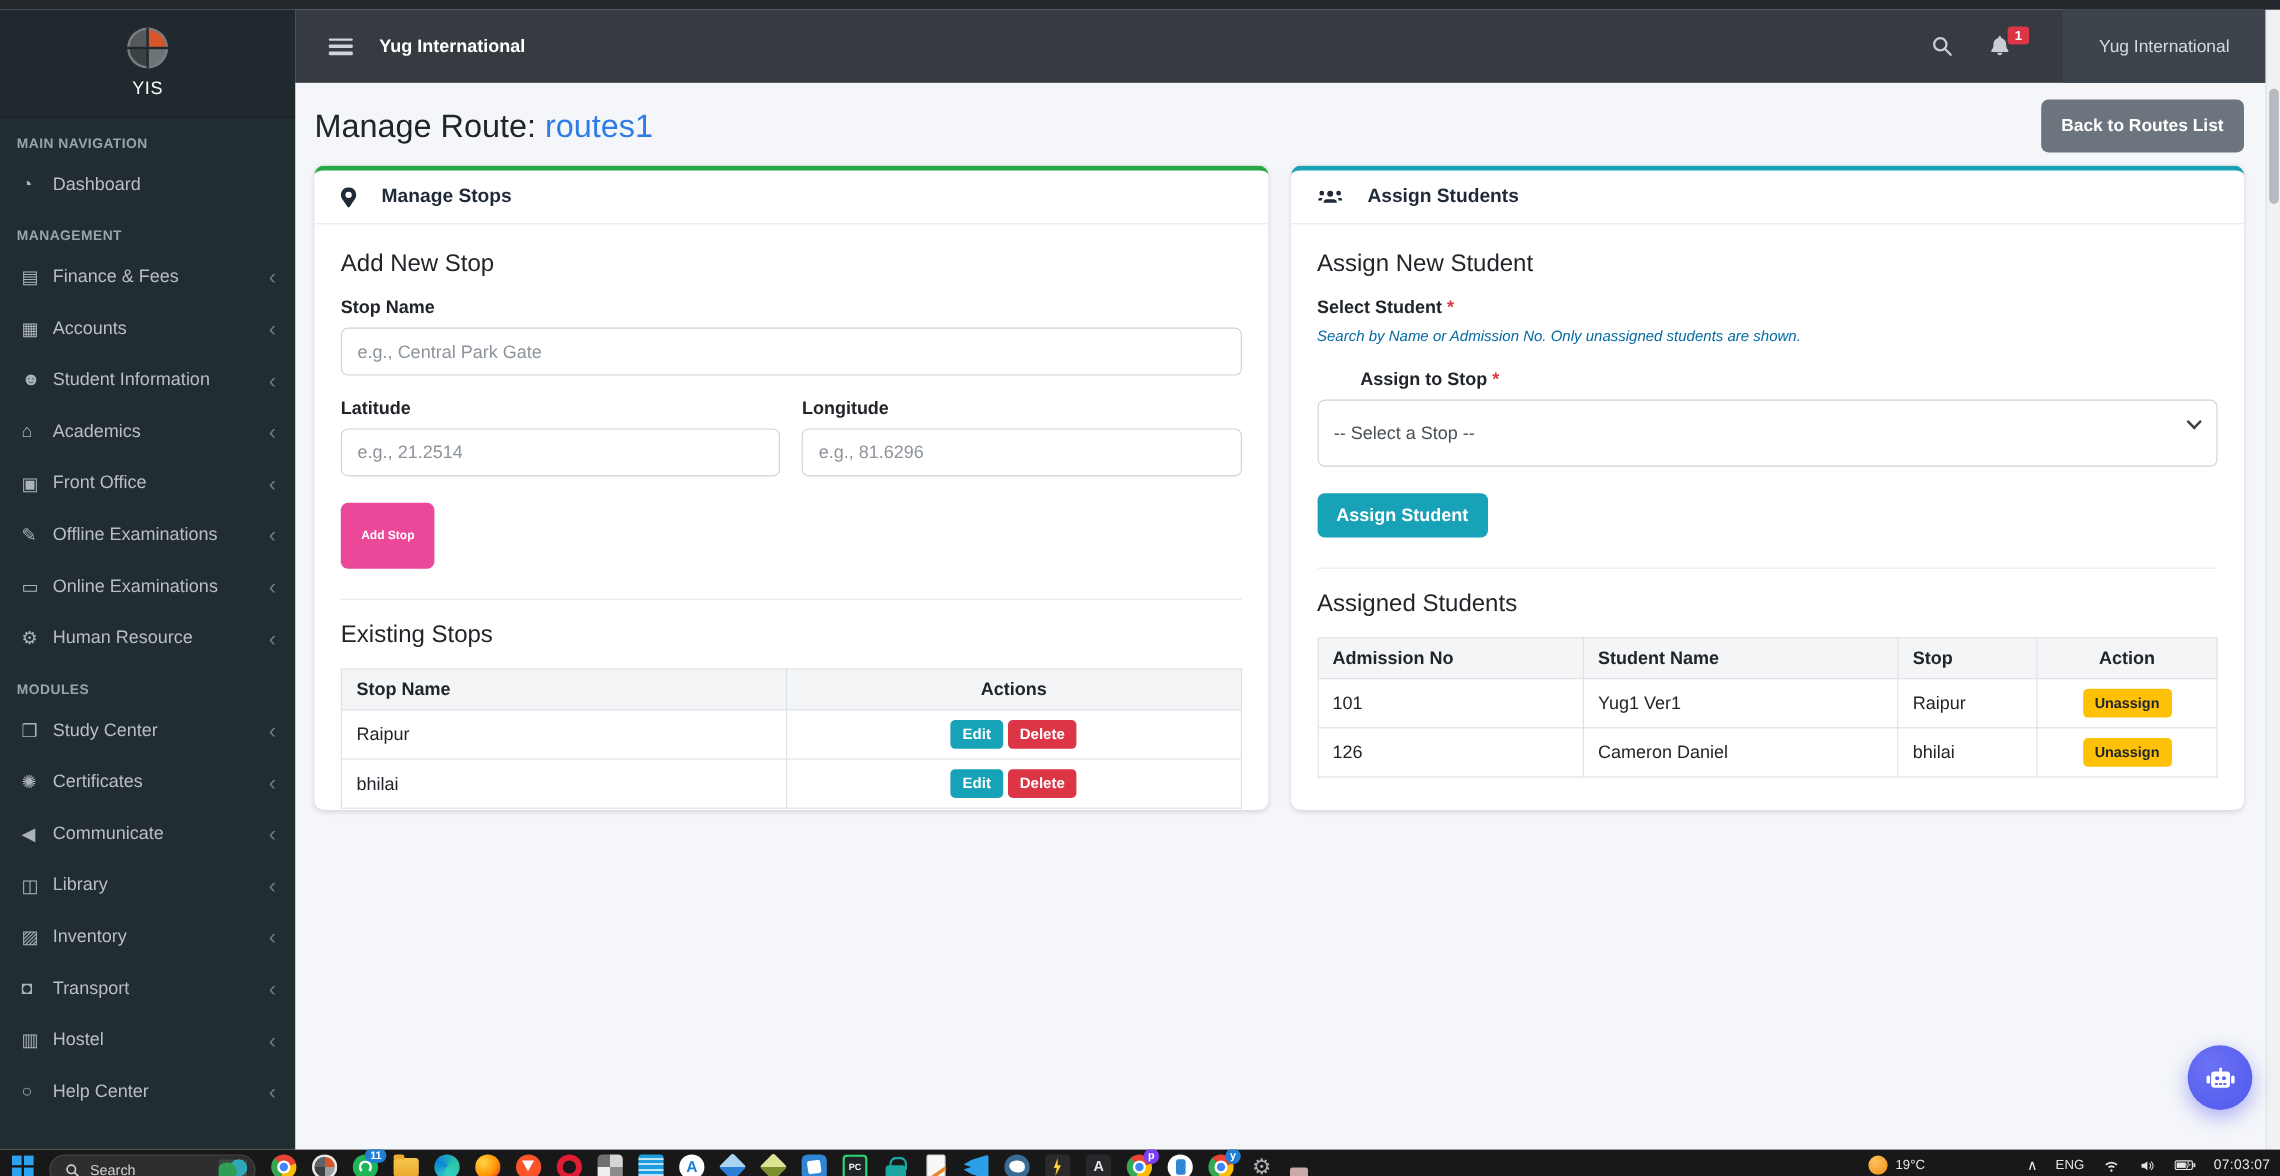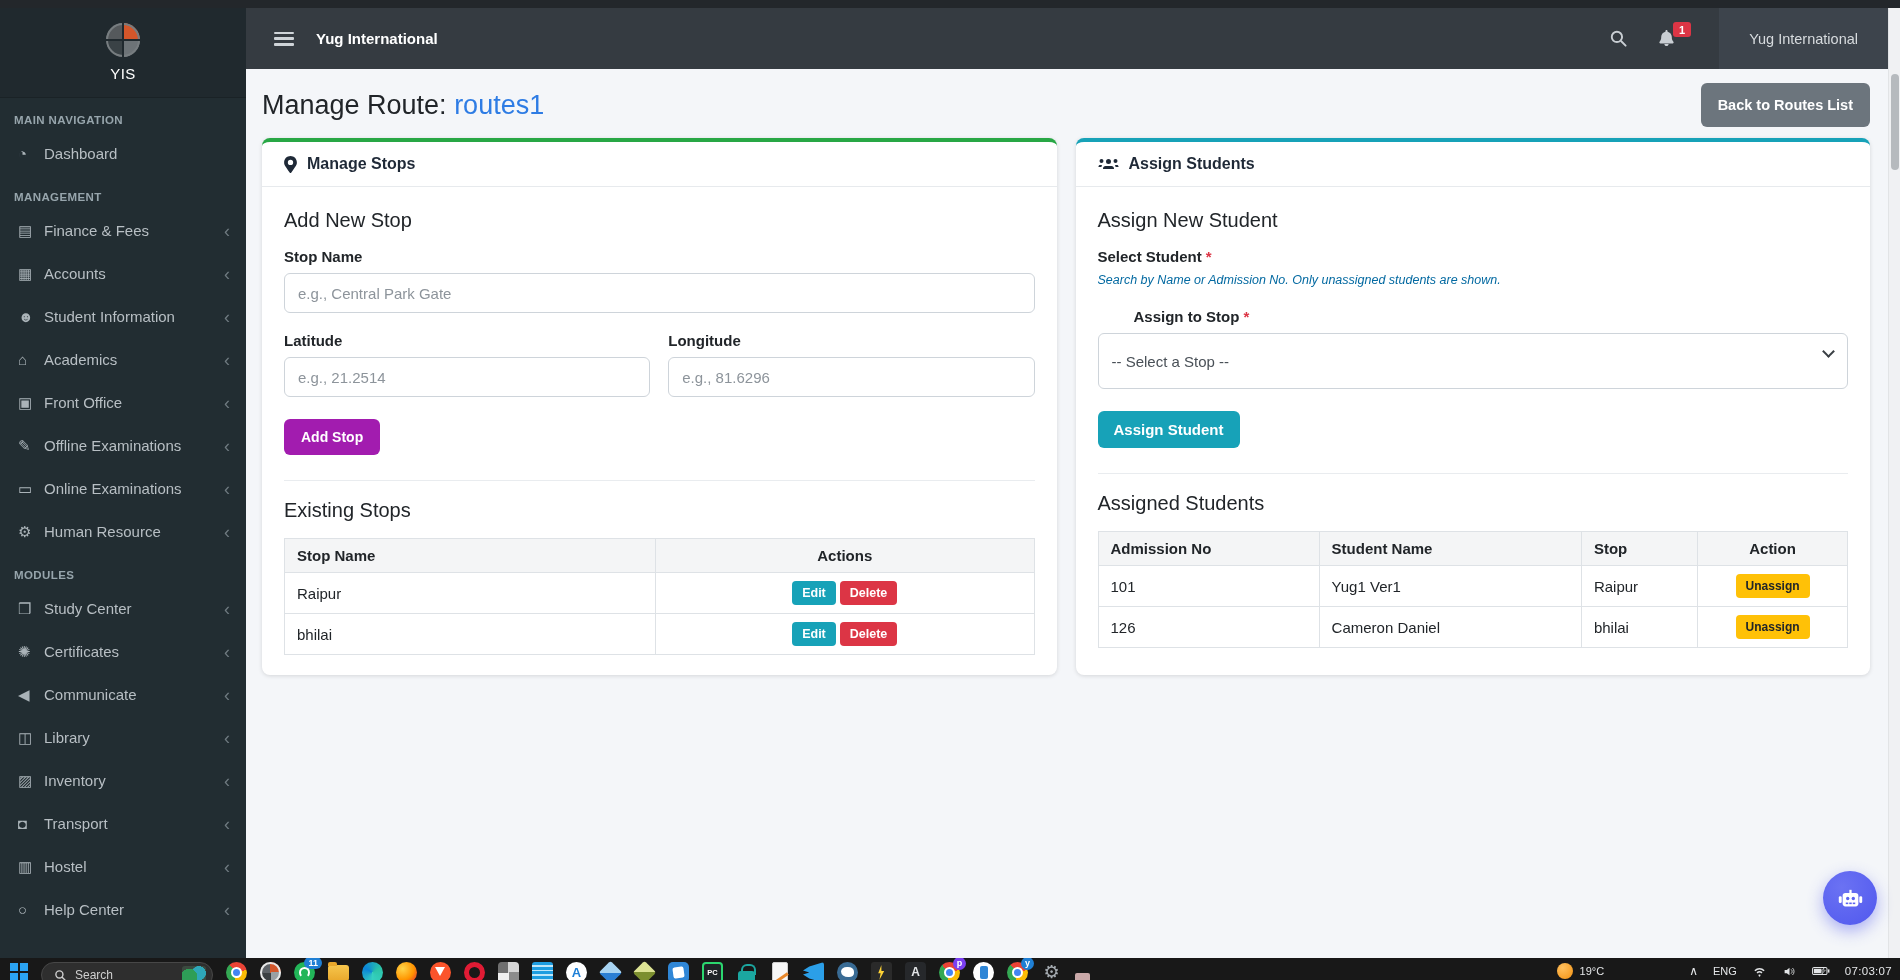--- a/index.html
+++ b/index.html
@@ -46,34 +46,34 @@
   .page-head { display:flex; align-items:center; justify-content:space-between; padding:14px 18px 0 16px; }
   .page-title { font-size:27px; font-weight:500; color:#212529; }
   .page-title .route-link { color:#2e7ce4; cursor:pointer; }
   .btn { border:none; border-radius:6px; font-family:inherit; cursor:pointer; font-weight:700; color:#fff; }
   .btn-back { background:#6c757d; font-size:14.5px; padding:14px 17px; }
 
   .cards { display:flex; gap:19px; padding:11px 18px 0 16px; }
   .card { flex:1; background:#ffffff; border-radius:8px; box-shadow:0 1px 4px rgba(0,0,0,.13); height:537px; }
   .card.green { border-top:4px solid #28a745; }
   .card.teal  { border-top:4px solid #17a2b8; }
-  .card-header { display:flex; align-items:center; gap:10px; padding:13px 22px; font-size:16px; font-weight:700; color:#1f2937; border-bottom:1px solid #e7eaed; }
+  .card-header { display:flex; align-items:center; gap:21px; padding:13px 22px; font-size:16px; font-weight:700; color:#1f2937; border-bottom:1px solid #e7eaed; }
   .card-body { padding:20px 22px; }
 
   .section-heading { font-size:20px; font-weight:500; color:#212529; margin:2px 0 16px; }
   .form-label { display:block; font-size:15px; font-weight:700; color:#212529; margin-bottom:8px; }
   .req { color:#dc3545; }
   .form-control { width:100%; height:40px; border:1px solid #ced4da; border-radius:6px; padding:0 13px; font-size:15px; color:#495057; font-family:inherit; background:#fff; }
   .form-control::placeholder { color:#8d949b; }
   .plain-input { width:100%; border:none; outline:none; font-size:15.5px; color:#495057; padding:7px 3px; font-family:inherit; background:transparent; }
   .plain-input::placeholder { color:#4a5056; }
   .help-text { font-size:12.5px; color:#0369a1; margin-top:5px;font-style:italic; }
   .row2 { display:flex; gap:18px; margin-top:19px; }
   .row2 > div { flex:1; }
-  .btn-green { background:#a21caf; font-size:14px; padding:10px 17px; margin-top:22px; }
+  .btn-green { background:#ec4899; font-size:10px; padding:22px 17px; margin-top:22px; }
   .btn-teal  { background:#17a2b8; font-size:15px; padding:10px 16px; margin-top:22px; }
   .divider { border:none; border-top:1px solid #e9ecef; margin:25px 0 18px; }
 
   .select-wrap { position:relative; }
   .select-box { width:100%; height:56px; border:1px solid #ced4da; border-radius:6px; padding:0 34px 0 13px; font-size:15px; color:#495057; display:flex; align-items:center; background:#fff; cursor:pointer; }
   .select-caret { position:absolute; right:15px; top:14px; width:9px; height:9px; border-right:2px solid #3a3f44; border-bottom:2px solid #3a3f44; transform:rotate(45deg); }
 
   table { width:100%; border-collapse:collapse; font-size:15px; color:#212529; }
   th, td { border:1px solid #dee2e6; padding:8px 12px; text-align:left; }
   thead th { background:#f4f5f6; font-weight:600; }

